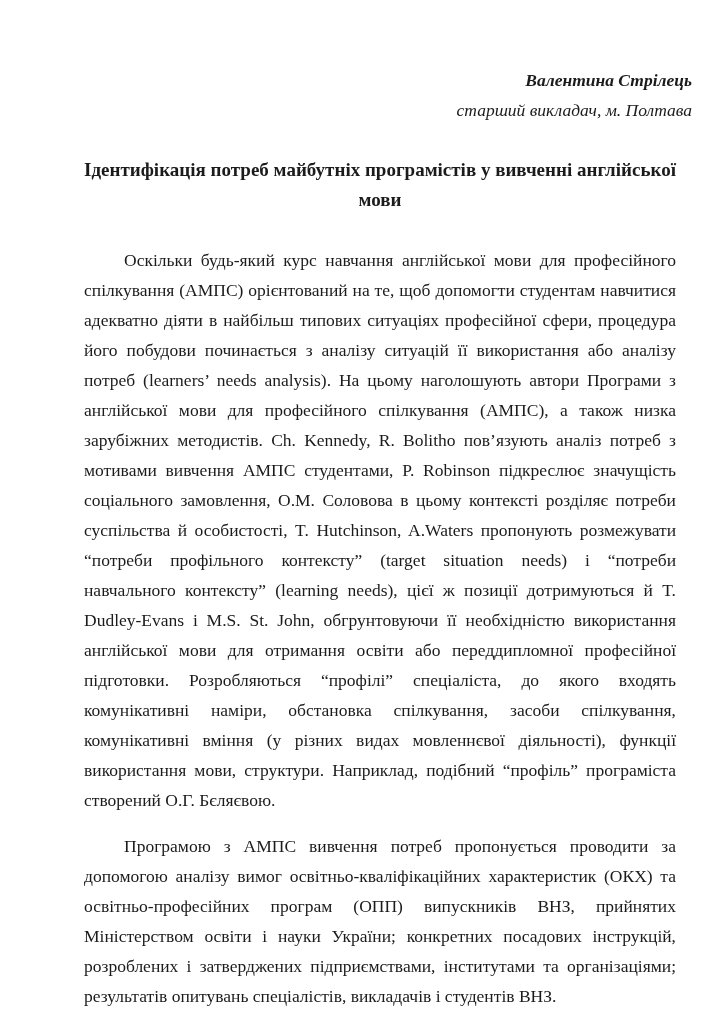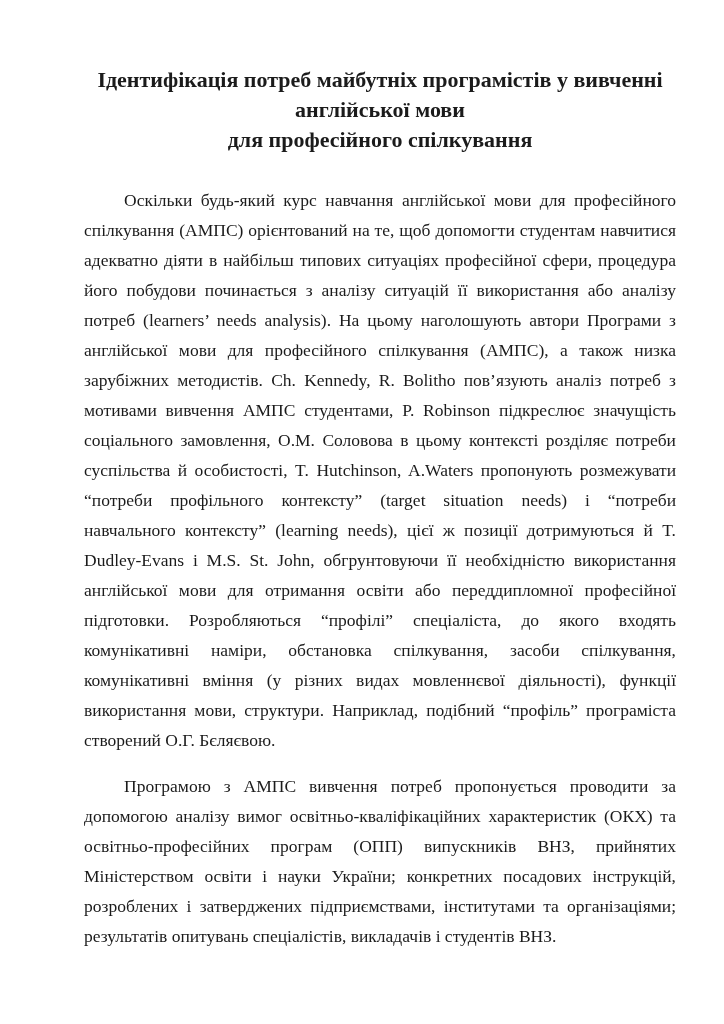--- a/index.html
+++ b/index.html
@@ -26,43 +26,46 @@
   }
   .byline .author {
     font-weight: bold;
     font-style: italic;
   }
   .byline .role {
     font-style: italic;
   }
   .title {
     margin: 0 0 30px 0;
-    font-size: 22px;
+    font-size: 19px;
     font-weight: bold;
     text-align: center;
     line-height: 30px;
   }
   .title .title-line {
     display: block;
   }
   .body-text p.para {
     margin: 16px;
     text-align: justify;
     text-indent: 40px;
   }
 </style>
 </head>
 <body>
 
 <div class="page">
 
+  <div class="byline">
+    <div class="author">Валентина Стрілець</div>
+    <div class="role">старший викладач, м. Полтава</div>
+  </div>
 
   <h1 class="title">
     <span class="title-line">Ідентифікація потреб майбутніх програмістів у вивченні англійської мови</span>
-    <span class="title-line">для професійного спілкування</span>
   </h1>
 
   <div class="body-text">
       <p class="para">Оскільки будь-який курс навчання англійської мови для професійного спілкування (АМПС) орієнтований на те, щоб допомогти студентам навчитися адекватно діяти в найбільш типових ситуаціях професійної сфери, процедура його побудови починається з аналізу ситуацій її використання або аналізу потреб (learners’ needs analysis). На цьому наголошують автори Програми з англійської мови для професійного спілкування (АМПС), а також низка зарубіжних методистів. Ch. Kennedy, R. Bolitho пов’язують аналіз потреб з мотивами вивчення АМПС студентами, P. Robinson підкреслює значущість соціального замовлення, О.М. Соловова в цьому контексті розділяє потреби суспільства й особистості, T. Hutchinson, A.Waters пропонують розмежувати “потреби профільного контексту” (target situation needs) і “потреби навчального контексту” (learning needs), цієї ж позиції дотримуються й T. Dudley-Evans і M.S. St. John, обгрунтовуючи її необхідністю використання англійської мови для отримання освіти або переддипломної професійної підготовки. Розробляються “профілі” спеціаліста, до якого входять комунікативні наміри, обстановка спілкування, засоби спілкування, комунікативні вміння (у різних видах мовленнєвої діяльності), функції використання мови, структури. Наприклад, подібний “профіль” програміста створений О.Г. Бєляєвою.</p>
       <p class="para">Програмою з АМПС вивчення потреб пропонується проводити за допомогою аналізу вимог освітньо-кваліфікаційних характеристик (ОКХ) та освітньо-професійних програм (ОПП) випускників ВНЗ, прийнятих Міністерством освіти і науки України; конкретних посадових інструкцій, розроблених і затверджених підприємствами, інститутами та організаціями; результатів опитувань спеціалістів, викладачів і студентів ВНЗ.</p>
     </div>
 
 </div>
 
 </body></html>

